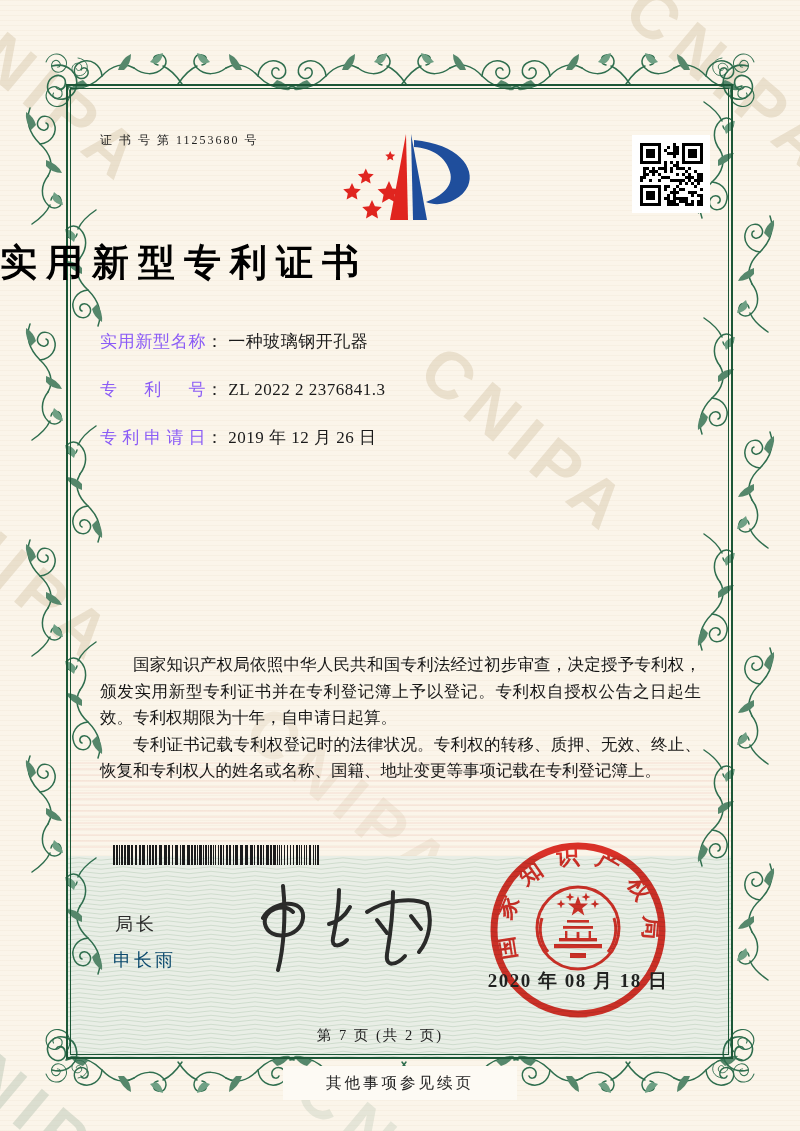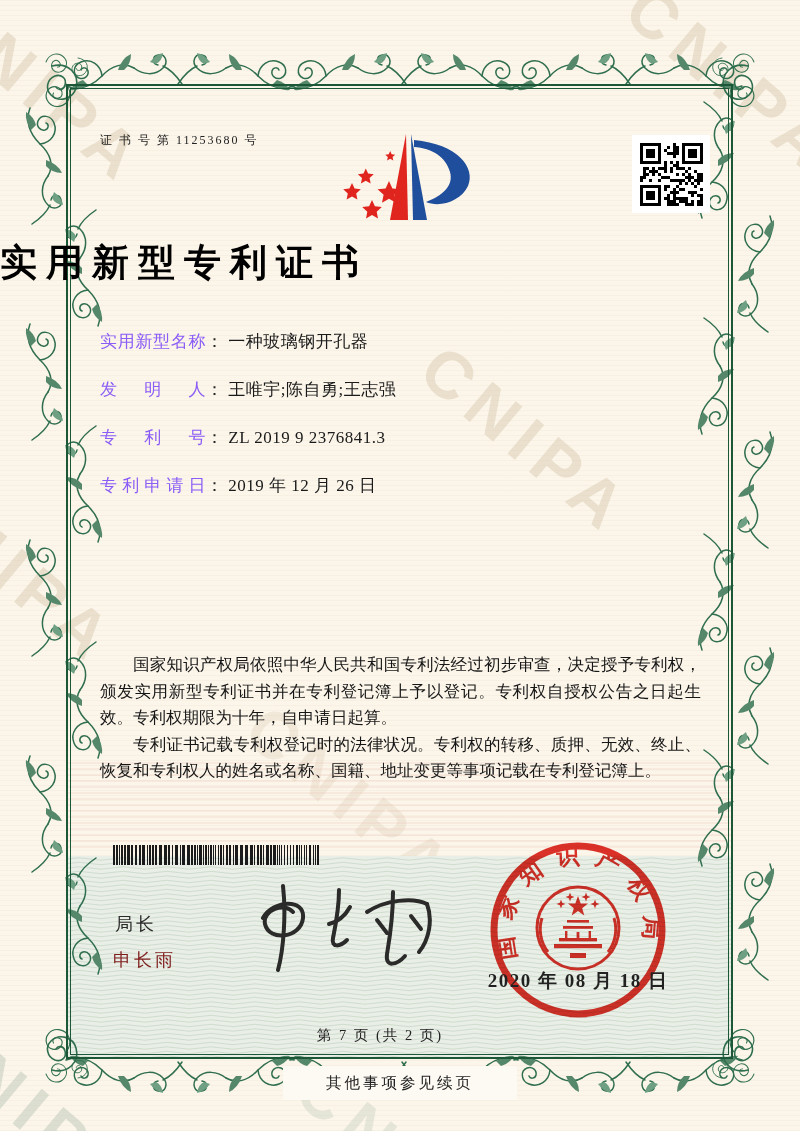--- a/index.html
+++ b/index.html
@@ -88,21 +88,21 @@
     display:flex;align-items:stretch;
   }
   .barcode .bar{height:100%;}
   
   .sig-title{
     position:absolute;left:115px;top:912px;font-size:18px;letter-spacing:3px;
     font-family:"Liberation Sans","DejaVu Sans",sans-serif;color:#2a2a2a;
   }
   .sig-name{
     position:absolute;left:113px;top:948px;font-size:18px;letter-spacing:3px;
-    font-family:"Liberation Sans","DejaVu Sans",sans-serif;color:#7f1d1d;
+    font-family:"Liberation Sans","DejaVu Sans",sans-serif;color:#0c4a6e;
   }
   .sig-script{position:absolute;left:225px;top:878px;}
   
   .seal{position:absolute;left:483px;top:836px;}
   
   .page-no{
     position:absolute;left:250px;top:1026px;width:260px;text-align:center;
     font-size:14.5px;letter-spacing:2px;color:#222;
   }
   .note-box{
@@ -387,26 +387,22 @@
 </div>
 
 <div class="title">实用新型专利证书</div>
 
 <div class="fields">
   <div class="frow">
     <span class="flabel">实用新型名称</span><span class="fcolon">：</span>
     <span class="fvalue">一种玻璃钢开孔器</span>
   </div>
   <div class="frow">
-    <span class="flabel">发明人</span><span class="fcolon">：</span>
-    <span class="fvalue">王唯宇;陈自勇;王志强</span>
-  </div>
-  <div class="frow">
     <span class="flabel">专利号</span><span class="fcolon">：</span>
-    <span class="fvalue">ZL 2019 9 2376841.3</span>
+    <span class="fvalue">ZL 2022 2 2376841.3</span>
   </div>
   <div class="frow">
     <span class="flabel">专利申请日</span><span class="fcolon">：</span>
     <span class="fvalue">2019 年 12 月 26 日</span>
   </div>
 </div>
 
 <div class="paras">
   <p>国家知识产权局依照中华人民共和国专利法经过初步审查，决定授予专利权，颁发实用新型专利证书并在专利登记簿上予以登记。专利权自授权公告之日起生效。专利权期限为十年，自申请日起算。</p>
   <p>专利证书记载专利权登记时的法律状况。专利权的转移、质押、无效、终止、恢复和专利权人的姓名或名称、国籍、地址变更等事项记载在专利登记簿上。</p>

